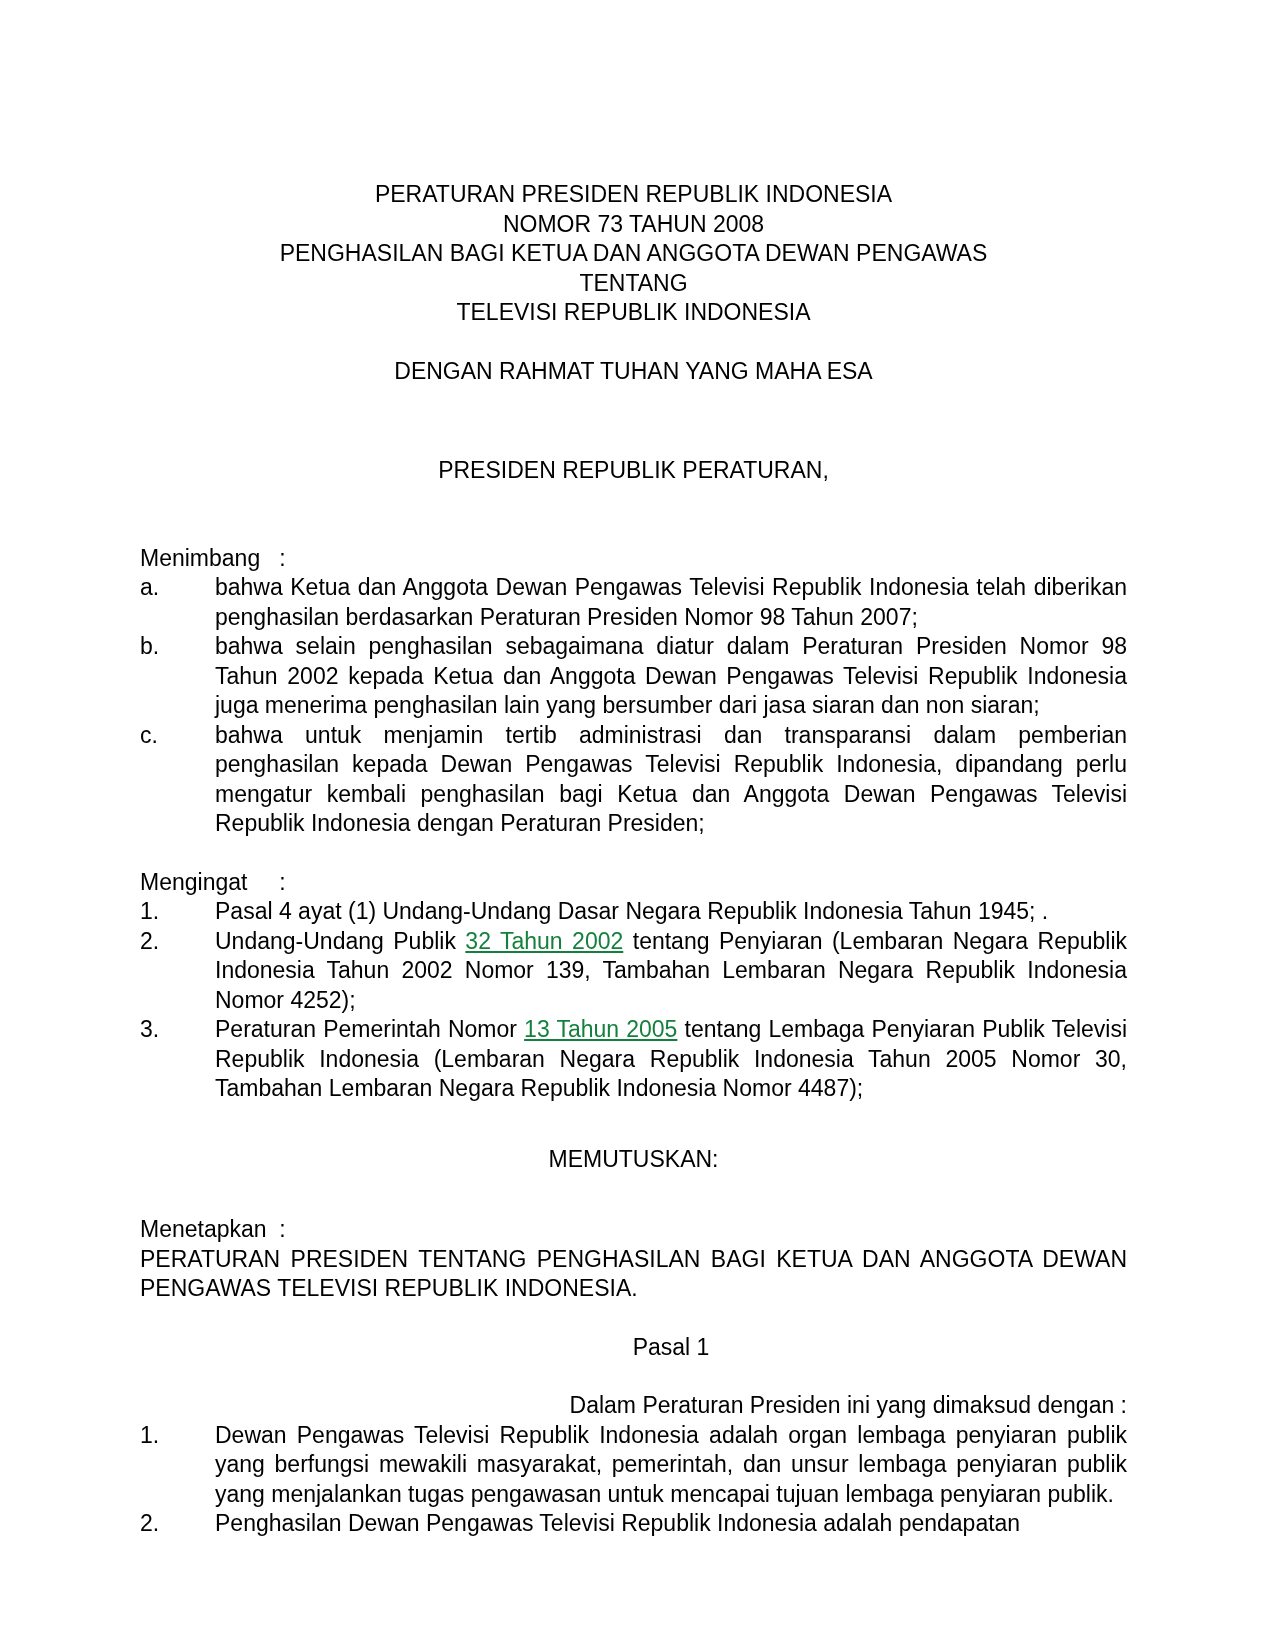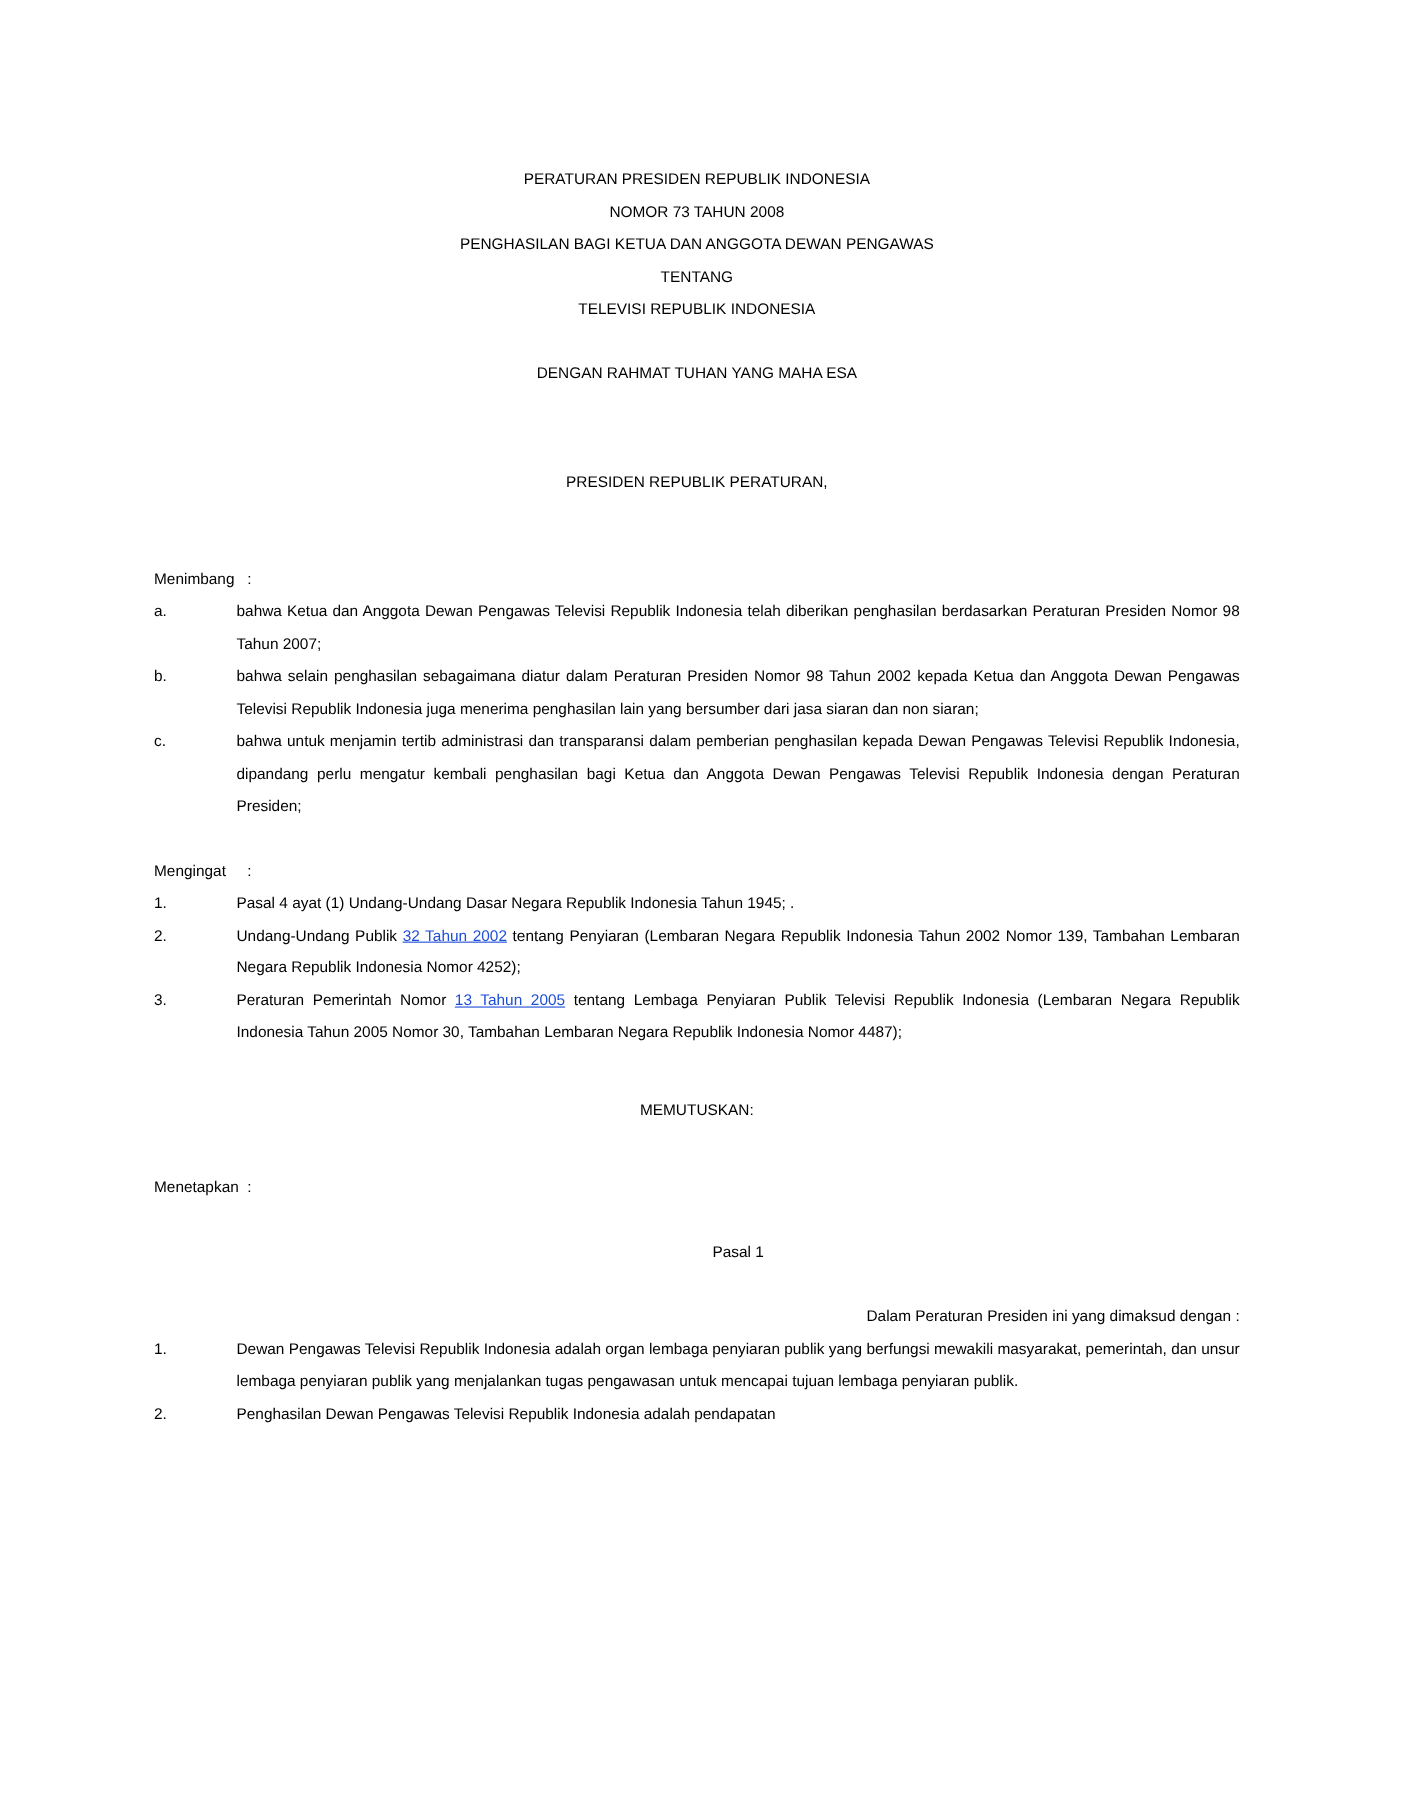--- a/index.html
+++ b/index.html
@@ -14,22 +14,23 @@
   .page {
     position: relative;
     width: 1275px;
     height: 1650px;
     background: #ffffff;
     box-sizing: border-box;
     padding: 148px 148px 0 140px;
     overflow: hidden;
   }
   .doc {
-    font-size: 14px;
+    font-size: 23px;
     line-height: 29.5px;
+    margin-top: 32px;
   }
   .center {
     text-align: center;
   }
   .title-block {
     text-align: center;
     line-height: 29.5px;
   }
   .spacer-xs { height: 12px; }
   .spacer-sm { height: 29px; }
@@ -55,21 +56,21 @@
     text-justify: inter-word;
   }
   .plain {
     text-align: justify;
     text-justify: inter-word;
   }
   .plain-left {
     text-align: right;
   }
   a.doclink {
-    color: #1d4ed8;
+    color: #15803d;
     text-decoration: underline;
   }
   .pasal-head {
     margin-left: 75px;
     text-align: center;
   }
 </style>
 </head>
 <body>
 
@@ -131,20 +132,21 @@
 
     <div class="spacer-sm"></div>
     <div class="spacer-xs"></div>
 
     <div class="center">MEMUTUSKAN:</div>
 
     <div class="spacer-sm"></div>
     <div class="spacer-xs"></div>
 
     <div class="label-line">Menetapkan  :</div>
+    <div class="plain">PERATURAN PRESIDEN TENTANG PENGHASILAN BAGI KETUA DAN ANGGOTA DEWAN PENGAWAS TELEVISI REPUBLIK INDONESIA.</div>
 
     <div class="spacer-sm"></div>
 
     <div class="pasal-head">Pasal 1</div>
 
     <div class="spacer-sm"></div>
 
     <div class="plain-left">Dalam Peraturan Presiden ini yang dimaksud dengan :</div>
 
     <div class="row">

